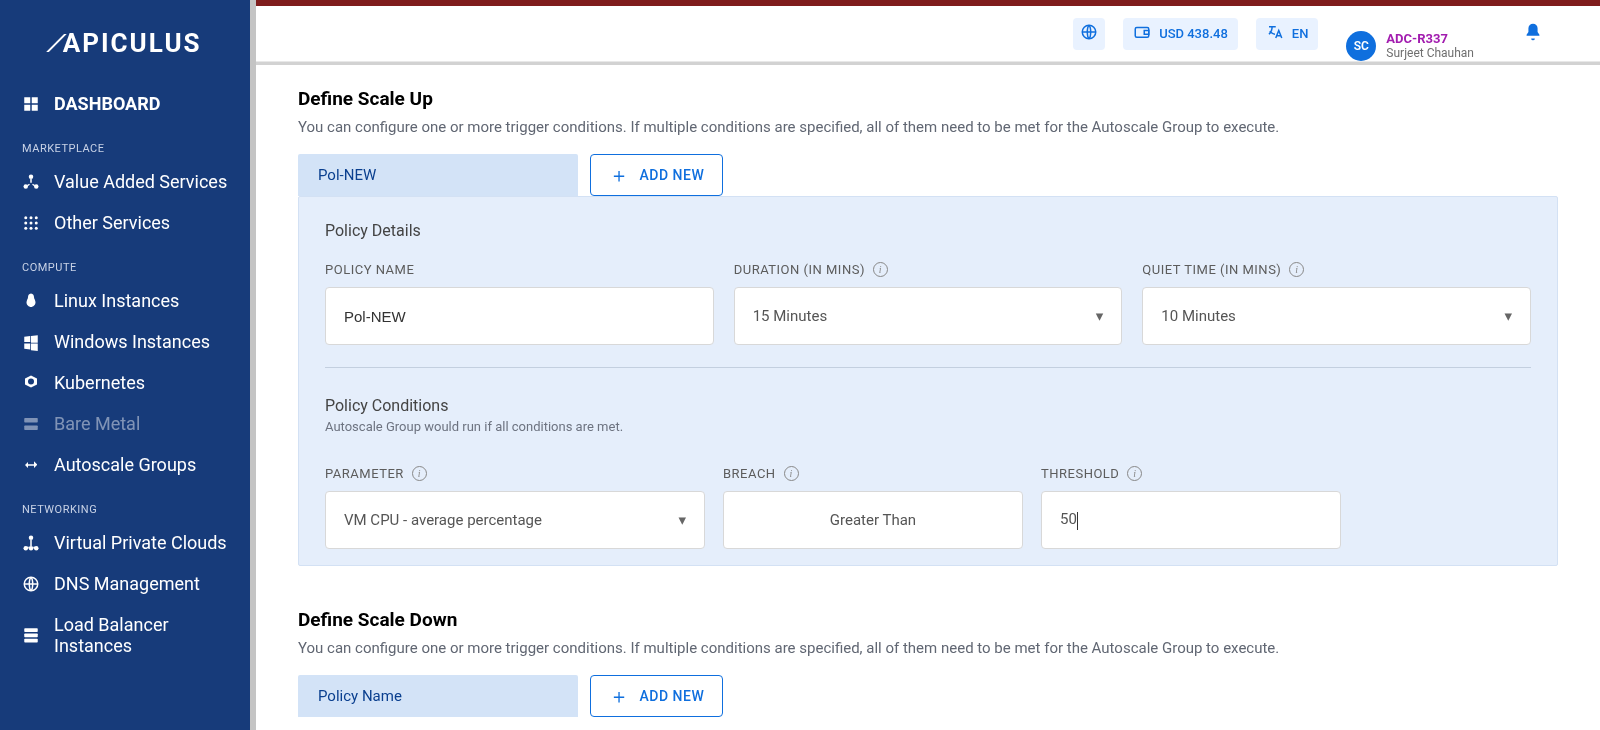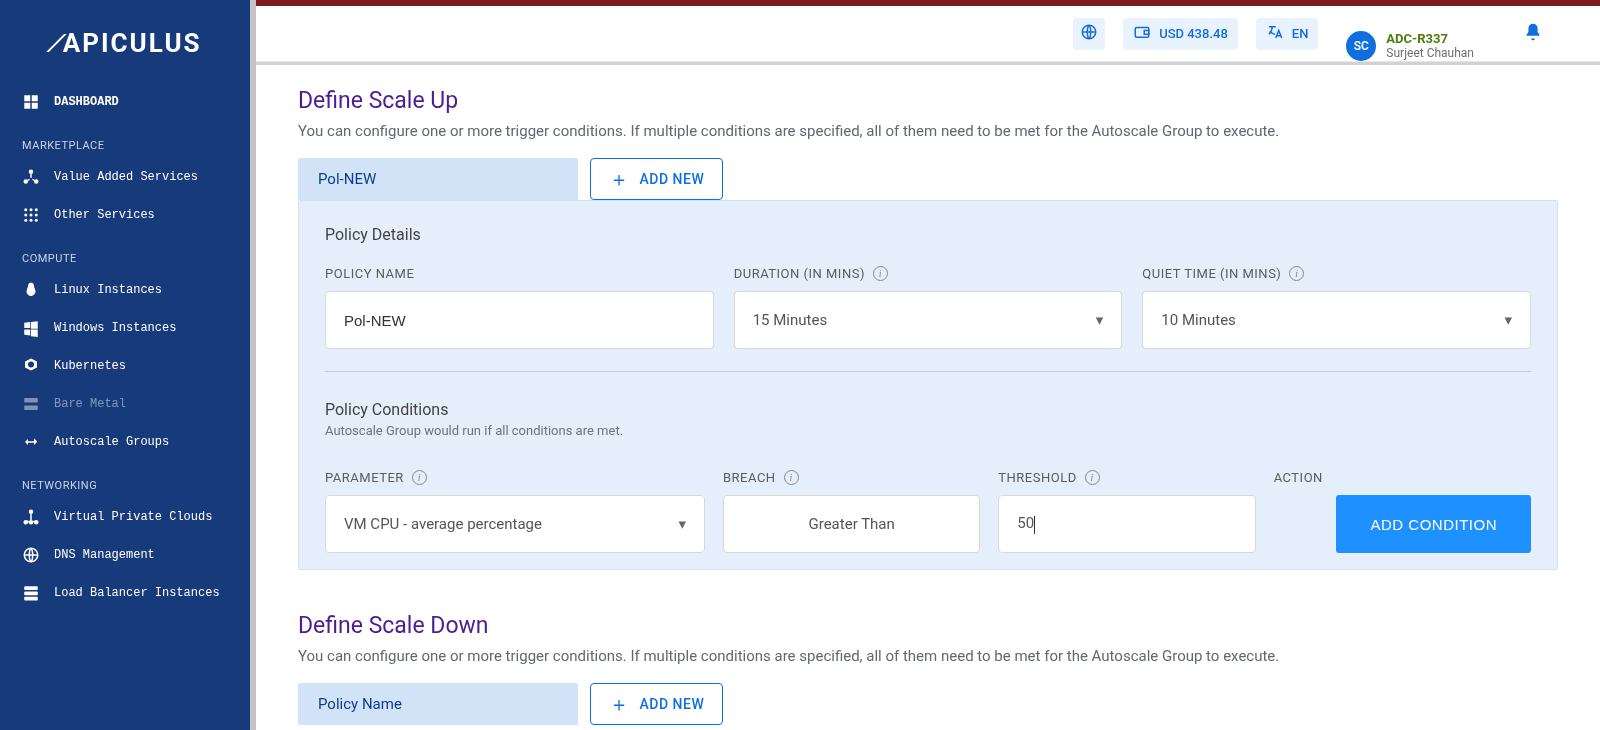--- a/index.html
+++ b/index.html
@@ -4,21 +4,21 @@
 <style>
   * { margin: 0; padding: 0; box-sizing: border-box; }
   body { font-family: -apple-system, BlinkMacSystemFont, "Segoe UI", Roboto, Helvetica, Arial, sans-serif; background: #f0f0f0; color: #222; width: 1600px; height: 730px; overflow: hidden; display: flex; }
 
   
   .sidebar { width: 256px; height: 730px; background: #173b7a; color: #fff; padding-top: 18px; flex-shrink: 0; position: relative; }
   .sidebar-logo { display: flex; justify-content: center; align-items: center; padding: 10px 0 24px; }
   .logo-text { font-size: 26px; letter-spacing: 2px; font-weight: 700; }
   .logo-slash { display:inline-block; transform: skewX(-20deg); margin-right: 2px; }
 
-  .nav-item { display: flex; align-items: center; gap: 14px; padding: 10px 22px; font-size: 12px; cursor: pointer; font-family: Liberation Mono, monospace; }
+  .nav-item { display: flex; align-items: center; gap: 14px; padding: 10px 22px; font-size: 18px; cursor: pointer; }
   .nav-item.bold { font-weight: 700; }
   .nav-item.disabled { opacity: 0.45; cursor: default; }
   .nav-section { padding: 18px 22px 6px; font-size: 11px; letter-spacing: 0.5px; color: #c8d2e6; text-transform: uppercase; }
   .nav-icon { width: 18px; height: 18px; display: inline-flex; align-items: center; justify-content: center; flex-shrink: 0; }
   .nav-icon svg { width: 18px; height: 18px; fill: #fff; }
   .nav-item.disabled .nav-icon svg { fill: #fff; }
 
   .sidebar-scroll { position: absolute; top: 0; right: 0; width: 6px; height: 730px; background: #c4c4c4; }
 
   
@@ -26,31 +26,31 @@
 
   
   .topbar { height: 62px; background: #fff; border-top: 6px solid #7f1d1d; border-bottom: 1px solid #e8e8e8; display: flex; align-items: center; justify-content: flex-end; padding: 0 56px 0 24px; gap: 18px; }
   .tb-btn { height: 32px; padding: 0 10px; background: #e9f2ff; border-radius: 4px; display: inline-flex; align-items: center; gap: 8px; color: #0f6fde; font-size: 13px; font-weight: 500; cursor: pointer; }
   .tb-btn.icon-only { width: 32px; padding: 0; justify-content: center; }
   .tb-btn svg { width: 18px; height: 18px; fill: #0f6fde; }
 
   .user-block { display: flex; align-items: center; gap: 10px; margin-left: 10px; margin-top: 24px; }
   .avatar { width: 30px; height: 30px; border-radius: 50%; background: #0f6fde; color: #fff; font-size: 12px; font-weight: 600; display: flex; align-items: center; justify-content: center; }
   .user-meta { display:flex; flex-direction:column; line-height:1.2; }
-  .user-code { font-size: 13px; font-weight: 700; color: #4d7c0f; }
+  .user-code { font-size: 13px; font-weight: 700; color: #a21caf; }
   .user-name { font-size: 12px; color: #6f6f6f; }
 
   .bell { margin-left: 30px; cursor:pointer; }
   .bell svg { width: 22px; height: 22px; fill: #0f6fde; }
 
   
   .content-outer { flex:1; border-top: 3px solid #d2d2d2; overflow-y: auto; background:#fff; }
   .content { padding: 22px 42px 40px; }
 
-  .section-title { font-size: 23px; color: #4c1d95; font-weight: 400; margin-bottom: 8px; }
+  .section-title { font-size: 19px; color: #000000; font-weight: 700; margin-bottom: 8px; }
   .section-desc  { font-size: 15px; color: #616773; margin-bottom: 18px; }
 
   .policy-tabs { display:flex; gap: 12px; margin-bottom: 0; }
   .policy-tab { background: #d3e3f7; color: #0a3f8f; font-size: 15px; padding: 12px 20px; min-width: 280px; border-top-left-radius: 2px; border-top-right-radius: 2px; cursor:pointer; }
   .addnew-btn { border: 1.5px solid #0f6fde; color: #0f6fde; background:#fff; border-radius: 4px; font-size: 14px; letter-spacing: 0.5px; font-weight: 500; padding: 10px 18px; display:inline-flex; align-items:center; gap:10px; cursor:pointer; }
   .addnew-btn .plus { font-size: 20px; line-height: 0; }
 
   .policy-card { background: #e5eefb; border: 1px solid #d3e1f4; border-radius: 2px; padding: 24px 26px 16px; }
   .pc-head { font-size: 16px; color: #444; margin-bottom: 22px; }
 
@@ -320,28 +320,20 @@
           </div>
           <div class="thresh-col">
             <div class="field-label">
               <span>THRESHOLD</span>
               <span class="info-icon">i</span>
             </div>
             <div class="input">
               <span class="cursor-caret">50</span>
             </div>
           </div>
-          <div class="action-col" style="text-align:right;">
-            <div class="field-label right" style="justify-content:flex-start;">
-              <span>ACTION</span>
-            </div>
-            <button class="add-cond-btn">
-              <span>ADD CONDITION</span>
-            </button>
-          </div>
         </div>
       </div>
 
       <div class="section2">
         <div class="section-title">Define Scale Down</div>
         <div class="section-desc">You can configure one or more trigger conditions. If multiple conditions are specified, all of them need to be met for the Autoscale Group to execute.</div>
         <div class="policy-tabs">
           <div class="policy-tab">
             <span>Policy Name</span>
           </div>

